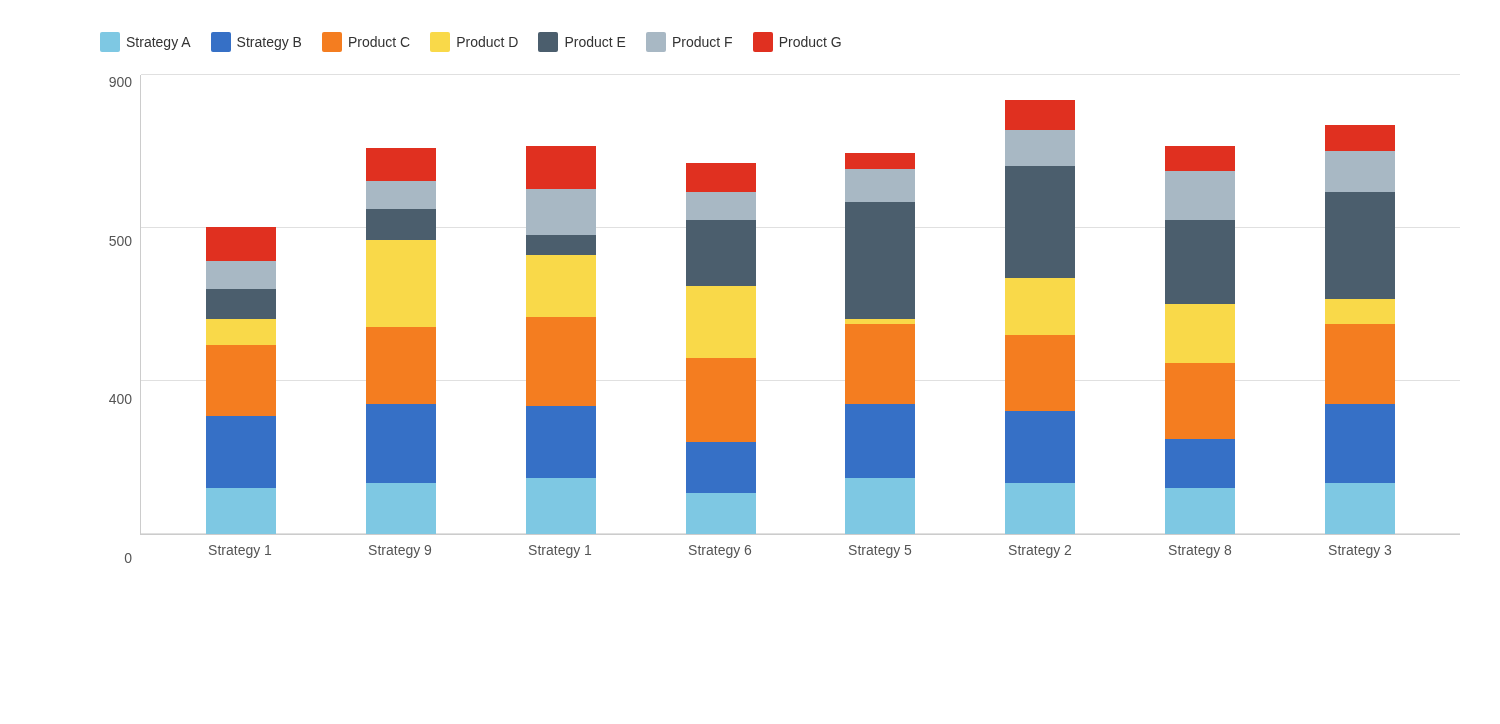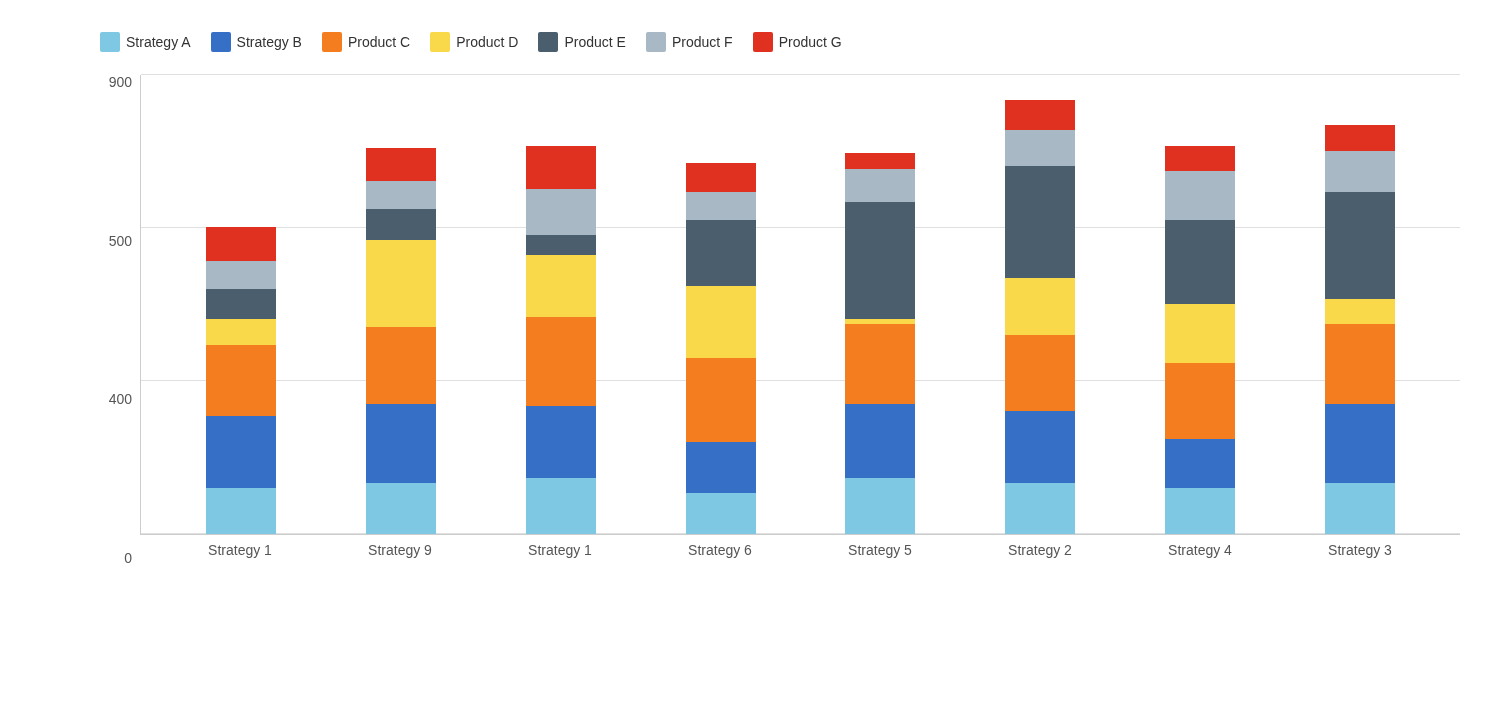--- a/index.html
+++ b/index.html
@@ -275,17 +275,17 @@
           </div>
         </div>
     </div>
     <div class="x-labels" id="x-labels-container">
         <div class="x-label">Strategy 1</div>
         <div class="x-label">Strategy 9</div>
         <div class="x-label">Strategy 1</div>
         <div class="x-label">Strategy 6</div>
         <div class="x-label">Strategy 5</div>
         <div class="x-label">Strategy 2</div>
-        <div class="x-label">Strategy 4</div>
+        <div class="x-label">Strategy 8</div>
         <div class="x-label">Strategy 3</div>
       </div>
   </div>
 </div>
 
 </body></html>

